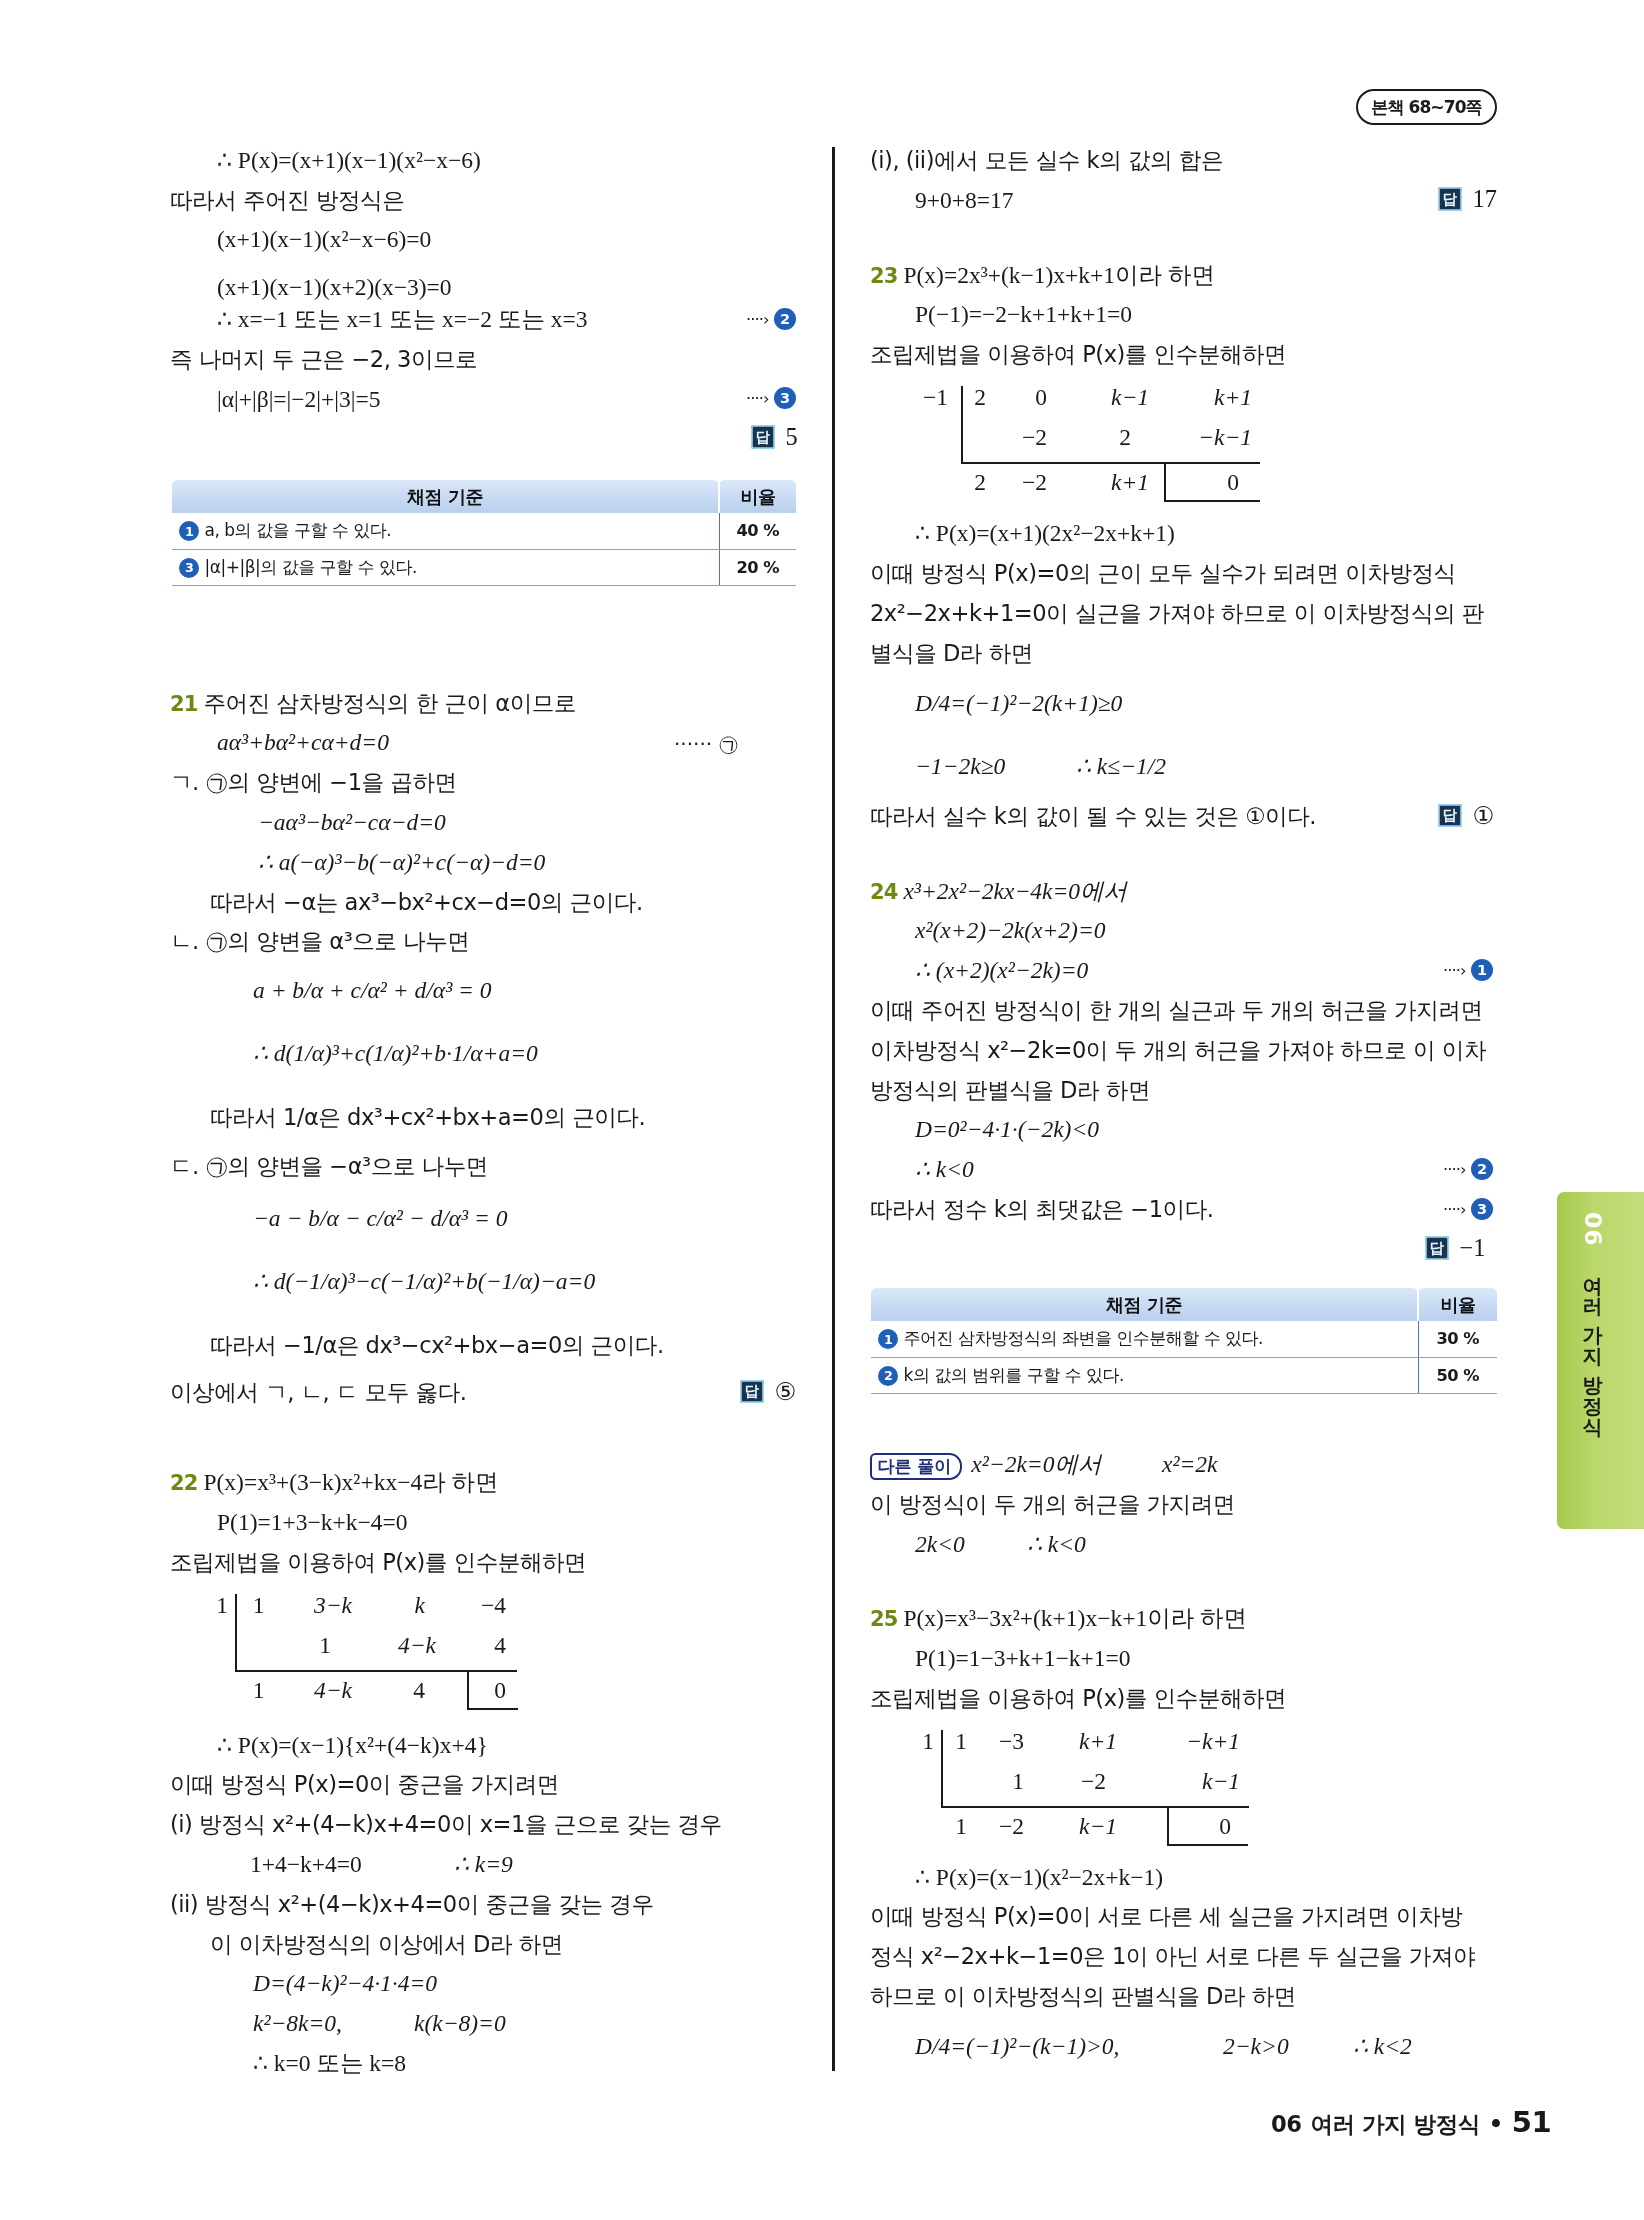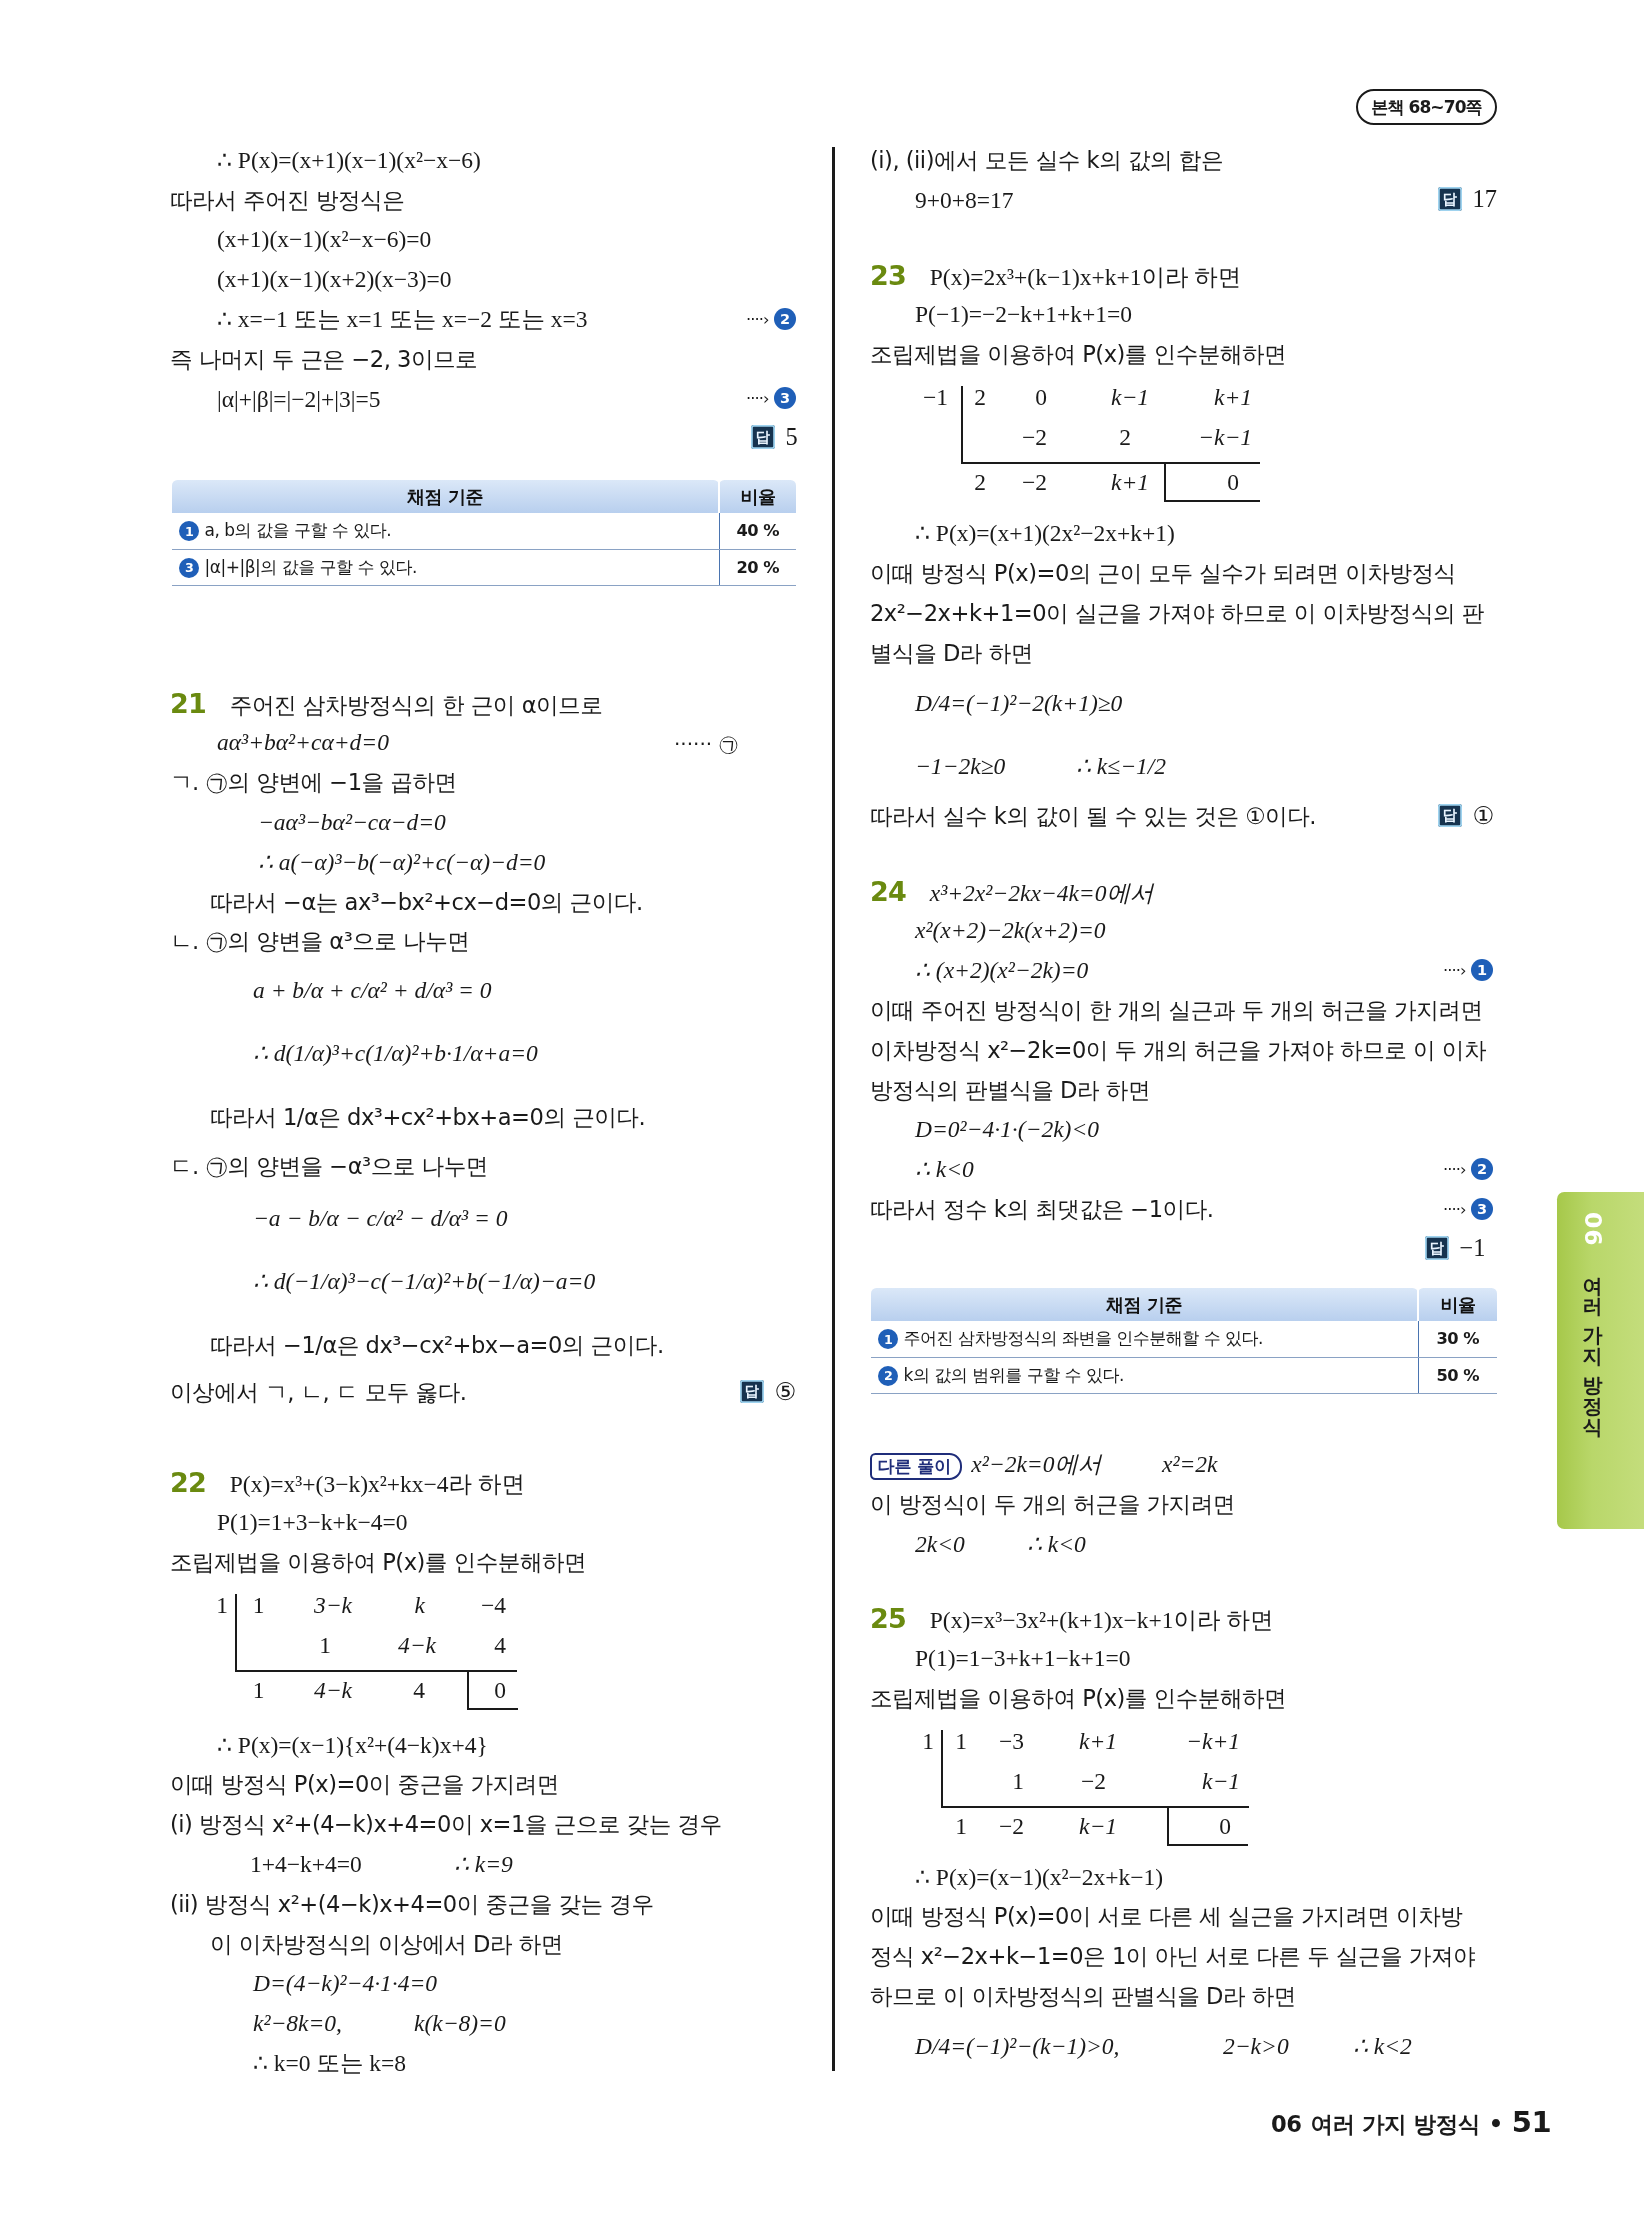--- a/index.html
+++ b/index.html
@@ -10,21 +10,21 @@
   .line.k { font-family: "DejaVu Sans", "Liberation Sans", sans-serif; font-size: 22.6px; letter-spacing: -0.5px; }
 
   
   #badge { position: absolute; left: 1356px; top: 89px; width: 141px; height: 36px; border: 2.3px solid #1a1a1a; border-radius: 18px;
            display: flex; align-items: center; justify-content: center; font-family: "DejaVu Sans", sans-serif; font-size: 17px; font-weight: bold; letter-spacing: -0.9px; }
 
   
   #divider { position: absolute; left: 832px; top: 147px; width: 2.7px; height: 1924px; background: #1a1a1a; }
 
   
-  .pnum { font-family: "DejaVu Sans", sans-serif; font-weight: bold; font-size: 27px; color: #6a8a10; margin-right: 24px; letter-spacing: -0.9px; }
+  .pnum { font-family: "DejaVu Sans", sans-serif; font-weight: bold; font-size: 21px; color: #6a8a10; margin-right: 6px; letter-spacing: -0.9px; }
 
   
   .ans { position: absolute; display: flex; align-items: center; gap: 11px; font-size: 24.4px; }
   .ansbox { display: inline-flex; width: 23.5px; height: 23.5px; background: #16334f; color: #e8f4ff; border-radius: 2.7px; font-family: "DejaVu Sans", sans-serif;
             font-size: 14.5px; font-weight: bold; align-items: center; justify-content: center; box-shadow: inset 0 0 0 1.8px #9fd3ef; }
 
   
   .step { position: absolute; display: flex; align-items: center; gap: 5.4px; }
   .step .dots { font-size: 16.3px; letter-spacing: -0.9px; color: #1a1a1a; font-family: "DejaVu Sans", sans-serif; }
   .circ { display: inline-flex; width: 22px; height: 22px; border-radius: 50%; background: #1f5fb8; color: #fff; align-items: center; justify-content: center;
@@ -67,21 +67,21 @@
 
 <div id="badge">본책 68~70쪽</div>
 
 <div id="divider"></div>
 
 <section>
 
   <div class="line m" style="left:217px;top:145px">∴ P(x)=(x+1)(x−1)(x²−x−6)</div>
   <div class="line k" style="left:170px;top:185px">따라서 주어진 방정식은</div>
   <div class="line m" style="left:217px;top:224px">(x+1)(x−1)(x²−x−6)=0</div>
-  <div class="line m" style="left:217px;top:264px">(x+1)(x−1)(x+2)(x−3)=0</div>
+  <div class="line m" style="left:217px;top:272px">(x+1)(x−1)(x+2)(x−3)=0</div>
   <div class="line m" style="left:217px;top:304px">∴ x=−1 또는 x=1 또는 x=−2 또는 x=3</div>
   <div class="step" style="left:746px;top:308px">
     <span class="dots">····›</span>
     <span class="circ">2</span>
   </div>
   <div class="line k" style="left:170px;top:344px">즉 나머지 두 근은 −2, 3이므로</div>
   <div class="line m" style="left:217px;top:384px">|α|+|β|=|−2|+|3|=5</div>
   <div class="step" style="left:746px;top:387px">
     <span class="dots">····›</span>
     <span class="circ">3</span>

